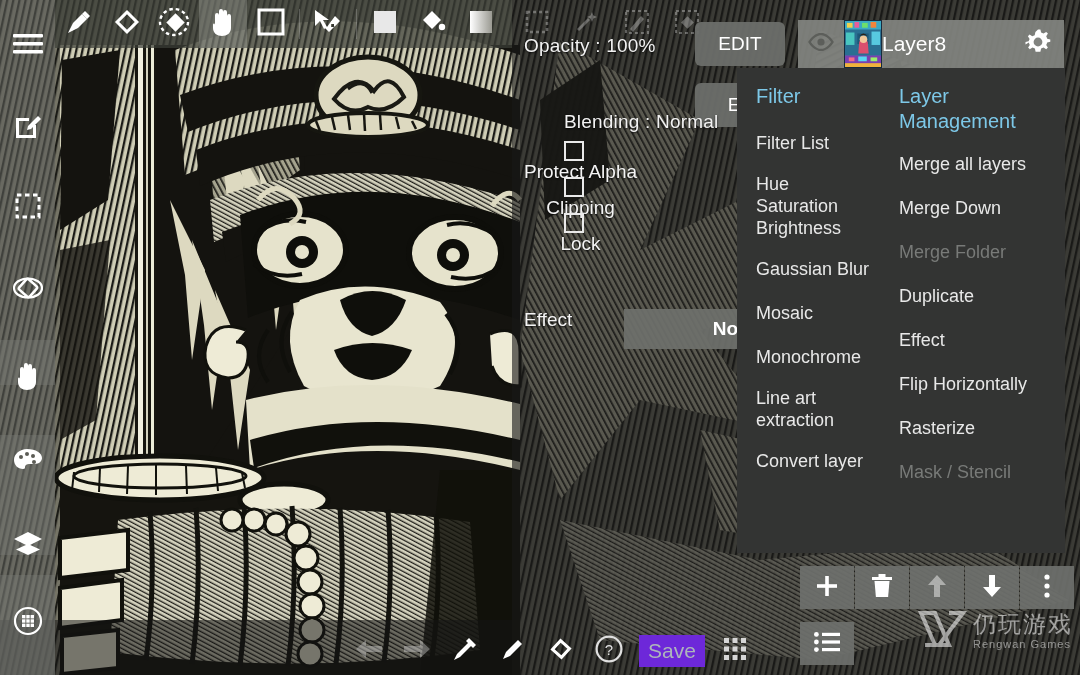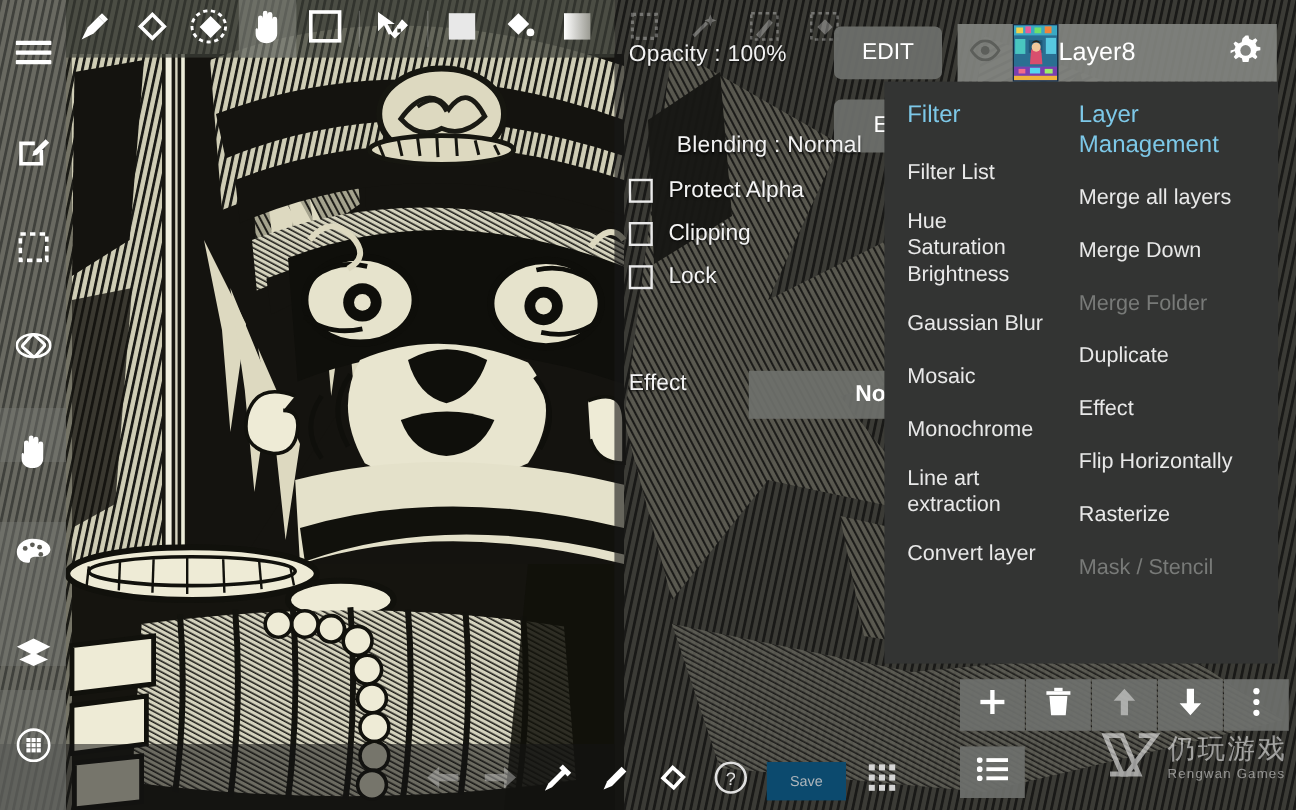--- a/index.html
+++ b/index.html
@@ -104,21 +104,21 @@
     letter-spacing: 0.2px;
     margin-bottom: 0;
     text-shadow: 0 1px 2px rgba(0,0,0,.8);
   }
   .prop-opacity { position: absolute; left: 12px; top: 9px; }
   .prop-blend   { position: absolute; left: 12px; top: 85px; margin-left: 40px; }
 
   .checks { position: absolute; left: 12px; top: 115px; }
   .check-row {
     display: flex; align-items: center;
-    height: 36px; cursor: pointer;
+    height: 36px; cursor: pointer; flex-direction: column;
   }
   .cbox {
     width: 20px; height: 20px;
     border: 2px solid #eaeaea;
     background: transparent;
     margin-right: 13px;
     flex: none;
   }
   .check-label {
     font-size: 19px; color: #f4f4f4;
@@ -255,23 +255,23 @@
     z-index: 22;
   }
   .bbtn {
     width: 48px; height: 49px;
     display: flex; align-items: center; justify-content: center;
     cursor: pointer;
   }
   .bbtn.dim svg { opacity: 0.42; }
   .save-btn {
     width: 66px; height: 32px;
-    background: #0c4a6e;
+    background: #6d28d9;
     color: #adb5bb;
-    font-size: 12px;
+    font-size: 21px;
     display: flex; align-items: center; justify-content: center;
     margin: 0 6px;
     cursor: pointer;
   }
 </style>
 </head>
 <body>
 
 <div id="app">
 

